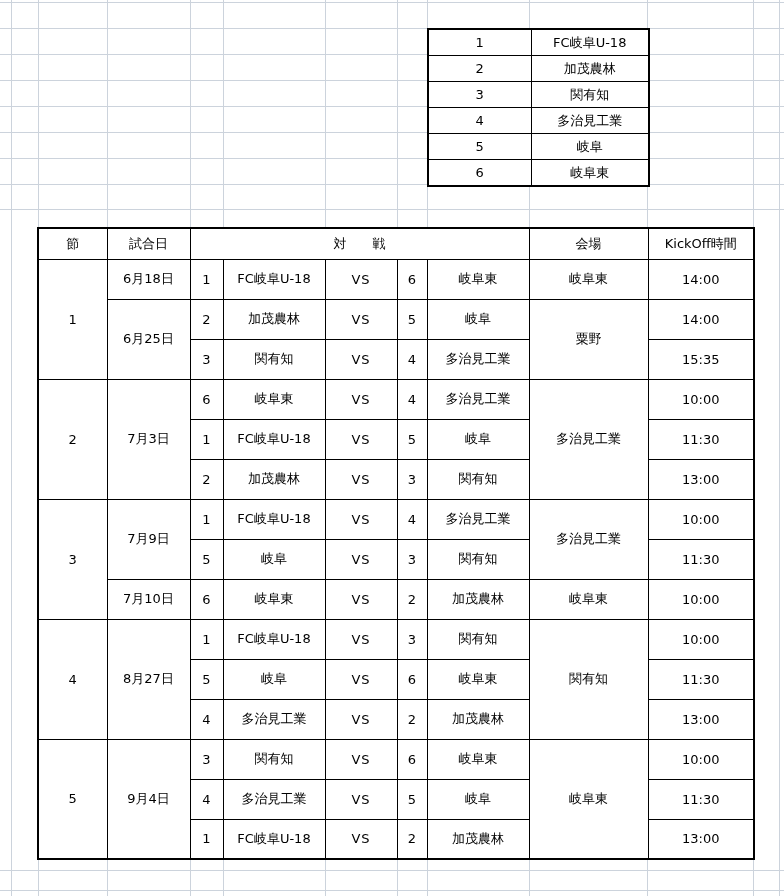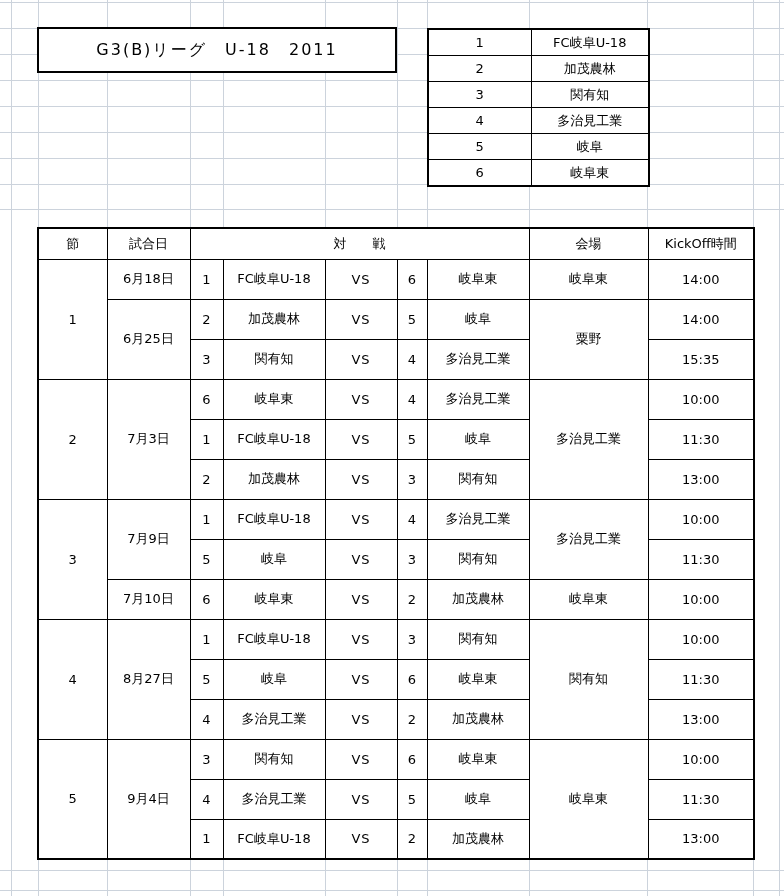--- a/index.html
+++ b/index.html
@@ -126,23 +126,20 @@
       <div class="gl-h" style="top: 80px;"></div>
       <div class="gl-h" style="top: 106px;"></div>
       <div class="gl-h" style="top: 132px;"></div>
       <div class="gl-h" style="top: 158px;"></div>
       <div class="gl-h" style="top: 184px;"></div>
       <div class="gl-h" style="top: 209px;"></div>
       <div class="gl-h" style="top: 870px;"></div>
       <div class="gl-h" style="top: 890px;"></div>
     </div>
 
-  <div class="title-box">
-    <span>G3(B)リーグ　U-18　2011</span>
-  </div>
 
   <table class="teams">
     <colgroup>
       <col style="width:103px">
       <col style="width:118px">
     </colgroup>
     <tbody>
         <tr>
           <td>1</td>
           <td>FC岐阜U-18</td>

